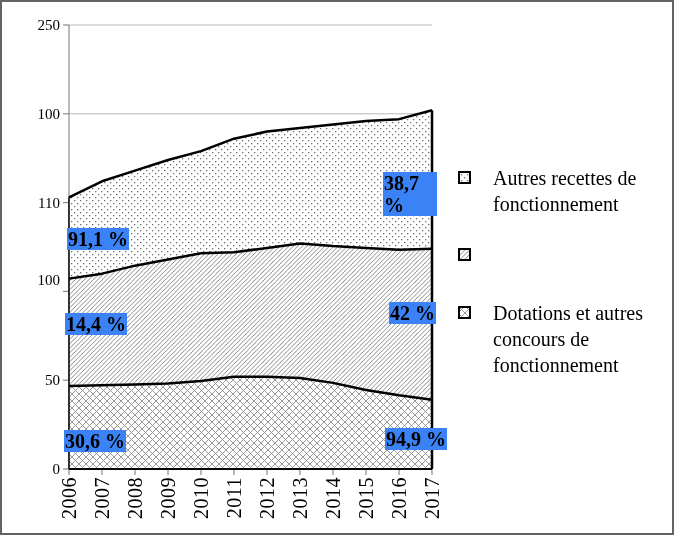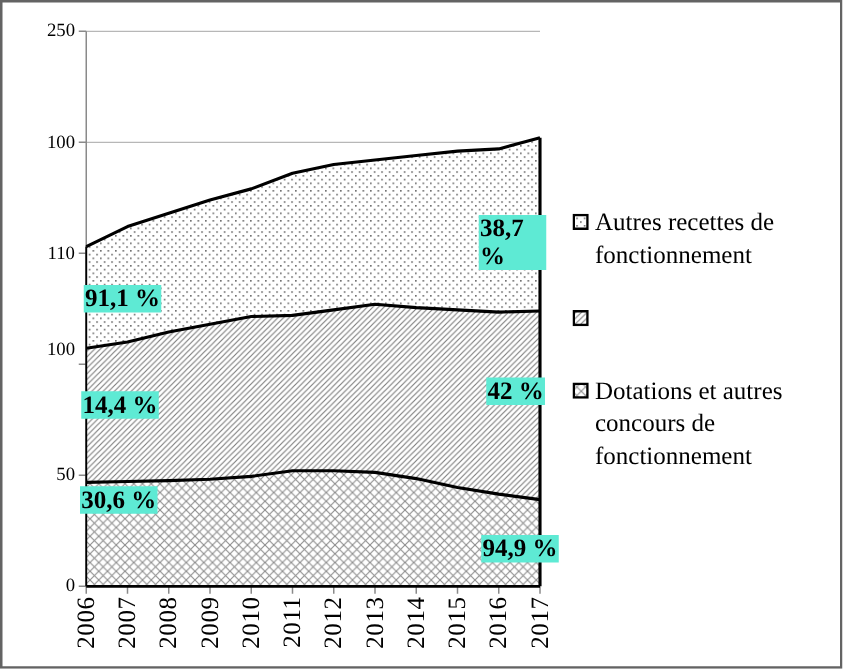--- a/index.html
+++ b/index.html
@@ -20,27 +20,27 @@
   }
   .xlab{
     position:absolute;top:475px;
     writing-mode:vertical-rl;transform:rotate(180deg);
     font-size:20px;line-height:22px;letter-spacing:0.5px;color:#000;
   }
   .xlab:nth-of-type(n){}
   .ann{
     position:absolute;
     font-size:20px;font-weight:bold;line-height:22px;
-    background:#5eead4;padding:0 1px;white-space:nowrap;
+    background:#3b82f6;padding:0 1px;white-space:nowrap;
   }
   .ann-wrap{white-space:normal;width:52px;}
   .legend{position:absolute;left:456px;top:0;width:214px;}
   .legend-item{
     position:absolute;left:0;display:flex;align-items:flex-start;
-    font-size:20px;line-height:26px;
+    font-size:20px;line-height:26px;gap:17px;
   }
   .legend-item .swatch{flex:0 0 auto;margin:6px 5px 0 0;}
   .legend-item .ltext{display:block;}
 </style>
 </head>
 <body>
 
 <div class="frame">
 
   <svg id="chart-svg" width="674" height="535">
@@ -112,21 +112,21 @@
   <span class="xlab" style="left:221px">2011</span>
   <span class="xlab" style="left:254px">2012</span>
   <span class="xlab" style="left:287px">2013</span>
   <span class="xlab" style="left:320px">2014</span>
   <span class="xlab" style="left:353px">2015</span>
   <span class="xlab" style="left:386px">2016</span>
   <span class="xlab" style="left:419px">2017</span>
 
   <div class="ann" style="left:65px;top:226px">91,1 %</div>
   <div class="ann" style="left:63px;top:311px">14,4 %</div>
-  <div class="ann" style="left:62px;top:387px">30,6 %</div>
+  <div class="ann" style="left:62px;top:428px">30,6 %</div>
   <div class="ann ann-wrap" style="left:381px;top:170px">38,7 %</div>
   <div class="ann" style="left:387px;top:300px">42 %</div>
   <div class="ann" style="left:383px;top:426px">94,9 %</div>
 
   <div class="legend">
     <div class="legend-item" style="top:163px">
       <svg class="swatch" width="13" height="13">
         <rect x="1" y="1" width="11" height="11" fill="url(#patDots)" stroke="#000" stroke-width="2"></rect>
       </svg>
       <span class="ltext">Autres recettes de fonctionnement</span>

